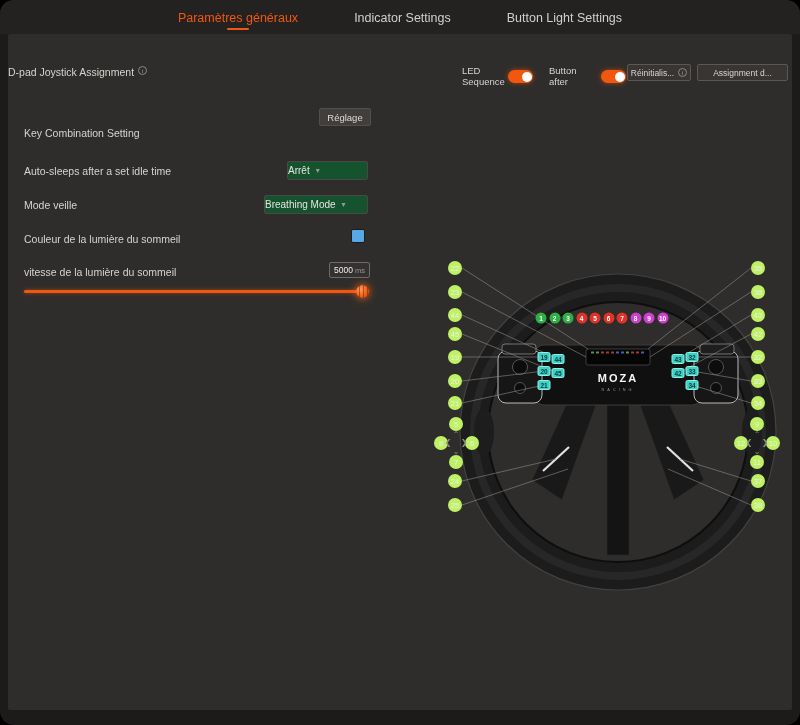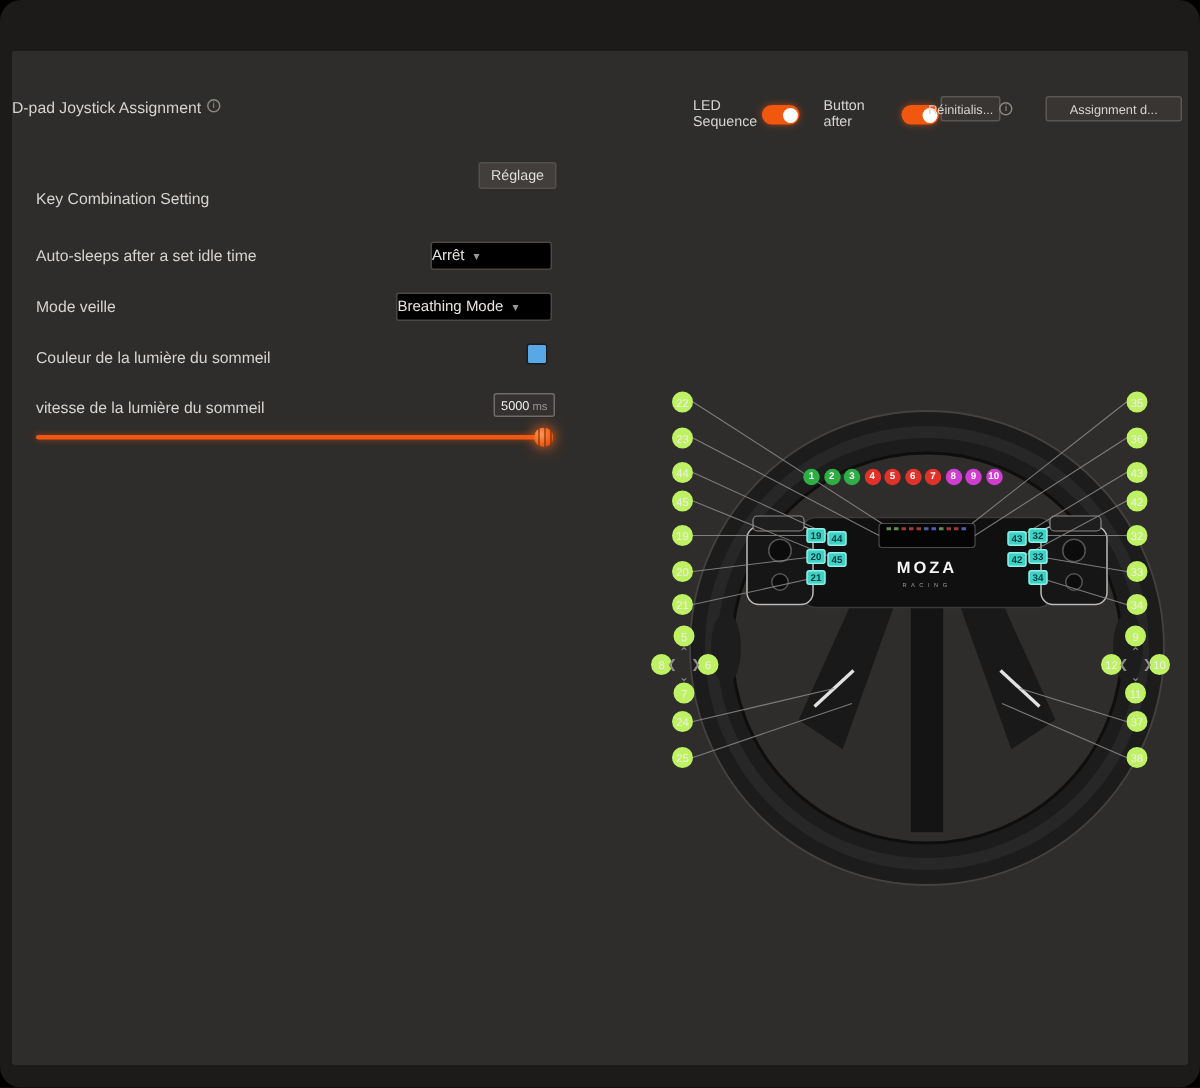--- a/index.html
+++ b/index.html
@@ -10,21 +10,21 @@
   .tab-label{font-size:12.5px;color:#d2cfcc;white-space:nowrap}
   .tab.active .tab-label{color:#f2570f}
   .tab-underline{width:22px;height:2.5px;border-radius:2px;background:transparent}
   .tab.active .tab-underline{background:#f2570f}
   .content{position:absolute;left:8px;right:8px;top:34px;height:676px;background:#2f2d2b;border-radius:2px}
   .lbl{position:absolute;color:#d6d3d0;font-size:10.5px;white-space:nowrap}
   .seg-control{position:absolute;left:24px;top:84px;width:344px;height:21px;display:flex;background:#3a3734;border-radius:3px}
   .seg{flex:1;display:flex;align-items:center;justify-content:center;font-size:10px;color:#c2bfbc;cursor:pointer}
   .seg.selected{background:linear-gradient(180deg,#ff8a45,#ee4e10);border-radius:4px;margin:1px 20px;color:#fff;box-shadow:0 0 8px rgba(255,96,20,.95), inset 0 0 3px rgba(255,255,255,.35)}
   .btn{position:absolute;background:#413e3b;border:1px solid #52504d;border-radius:2px;color:#dedbd8;font-size:9.5px;display:flex;align-items:center;justify-content:center;cursor:pointer}
-  .dropdown{position:absolute;background:#000000;border:1px solid #4a4744;border-radius:2px;color:#e6e3e0;font-size:10px;display:flex;align-items:center;justify-content:flex-start;gap:6px;cursor:pointer}
+  .dropdown{position:absolute;background:#14532d;border:1px solid #4a4744;border-radius:2px;color:#e6e3e0;font-size:10px;display:flex;align-items:center;justify-content:flex-start;gap:6px;cursor:pointer}
   .caret{color:#9a9794;font-size:8px;line-height:1}
   .value-box{position:absolute;border:1px solid #6e6b68;background:#343130;border-radius:2px;display:flex;align-items:center;justify-content:center;gap:2px;color:#eee;font-size:8.5px}
   .unit{color:#989592;font-size:7.5px}
   .swatch{position:absolute;width:14px;height:14px;border-radius:2px;border:1px solid #1d1d1d;cursor:pointer}
   .slider{position:absolute;left:24px;top:285px;width:344px;height:14px;cursor:pointer}
   .track{position:absolute;left:0;top:5px;width:100%;height:3px;background:#f2570f;border-radius:2px;box-shadow:0 0 4px rgba(242,87,15,.55)}
   .thumb{position:absolute;left:332px;top:0;width:13px;height:13px;border-radius:50%;
     background:repeating-linear-gradient(90deg,transparent 0 3px,rgba(110,28,0,.5) 3px 4px),radial-gradient(circle at 35% 35%,#ff9a55,#ee5a14 60%,#c8430a);
     box-shadow:0 0 9px rgba(255,110,30,.95);cursor:grab}
   .two-line{position:absolute;color:#d6d3d2;font-size:9.5px;line-height:11px}
@@ -36,20 +36,34 @@
   .callout{position:absolute;width:14px;height:14px;border-radius:50%;background:#2b2927;border:7px solid #bef264;color:#f0edea;font-size:7.5px;display:flex;align-items:center;justify-content:center;transform:translate(-50%,-50%)}
   .led-dot{position:absolute;width:11px;height:11px;border-radius:50%;color:#fff;font-size:6.5px;font-weight:bold;display:flex;align-items:center;justify-content:center;transform:translate(-50%,-50%)}
   .chip{position:absolute;min-width:13px;height:10px;padding:0 1px;background:#3ed2c6;border:1px solid #8ff0e8;border-radius:2px;color:#063d3d;font-size:6.5px;font-weight:bold;display:flex;align-items:center;justify-content:center;transform:translate(-50%,-50%)}
   .arr{position:absolute;color:#8f8c89;font-size:8px;line-height:1;transform:translate(-50%,-50%)}
 </style>
 </head>
 <body>
 
 <div class="window">
 
+  <div class="topbar">
+    <div class="tab active">
+      <span class="tab-label">Paramètres généraux</span>
+      <span class="tab-underline"></span>
+    </div>
+    <div class="tab">
+      <span class="tab-label">Indicator Settings</span>
+      <span class="tab-underline"></span>
+    </div>
+    <div class="tab">
+      <span class="tab-label">Button Light Settings</span>
+      <span class="tab-underline"></span>
+    </div>
+  </div>
 
   <div class="content"></div>
 
   <div class="lbl" style="left:8px;top:66px;display:flex;">
     <span>D-pad Joystick Assignment</span>
     <span class="info-dot">i</span>
   </div>
 
 
   <div class="lbl" style="left:24px;top:127px">Key Combination Setting</div>
@@ -90,21 +104,21 @@
   </div>
 
   <div class="two-line" style="left:549px;top:65px">
     <div>Button</div>
     <div>after</div>
   </div>
   <div class="toggle" style="left:601px;top:70px">
     <div class="knob"></div>
   </div>
 
-  <div class="small-btn" style="left:627px;top:64px;width:40px;height:17px">
+  <div class="small-btn" style="left:627px;top:64px;width:64px;height:17px">
     <span>Réinitialis...</span>
     <span class="info-dot">i</span>
   </div>
   <div class="small-btn" style="left:697px;top:64px;width:91px;height:17px">
     <span>Assignment d...</span>
   </div>
 
   <div class="wheel-area">
 
     <svg width="350" height="350" viewBox="0 0 350 350">

